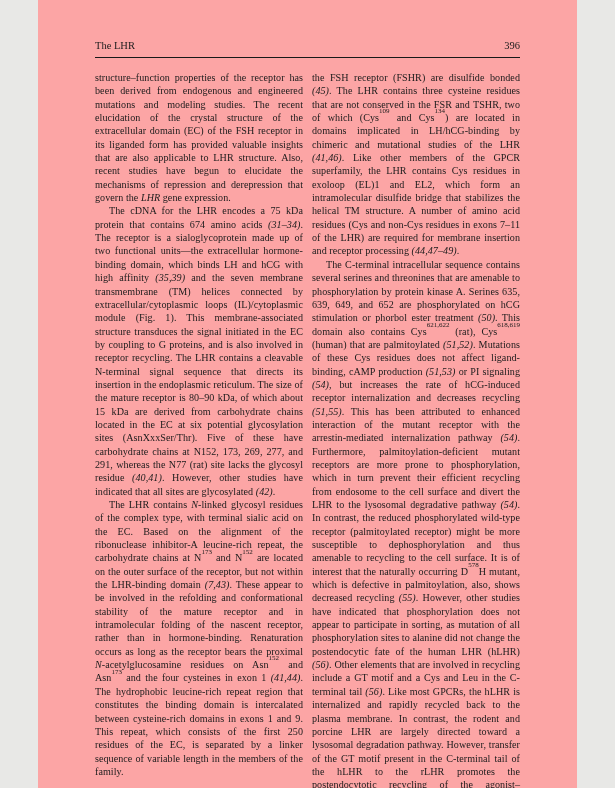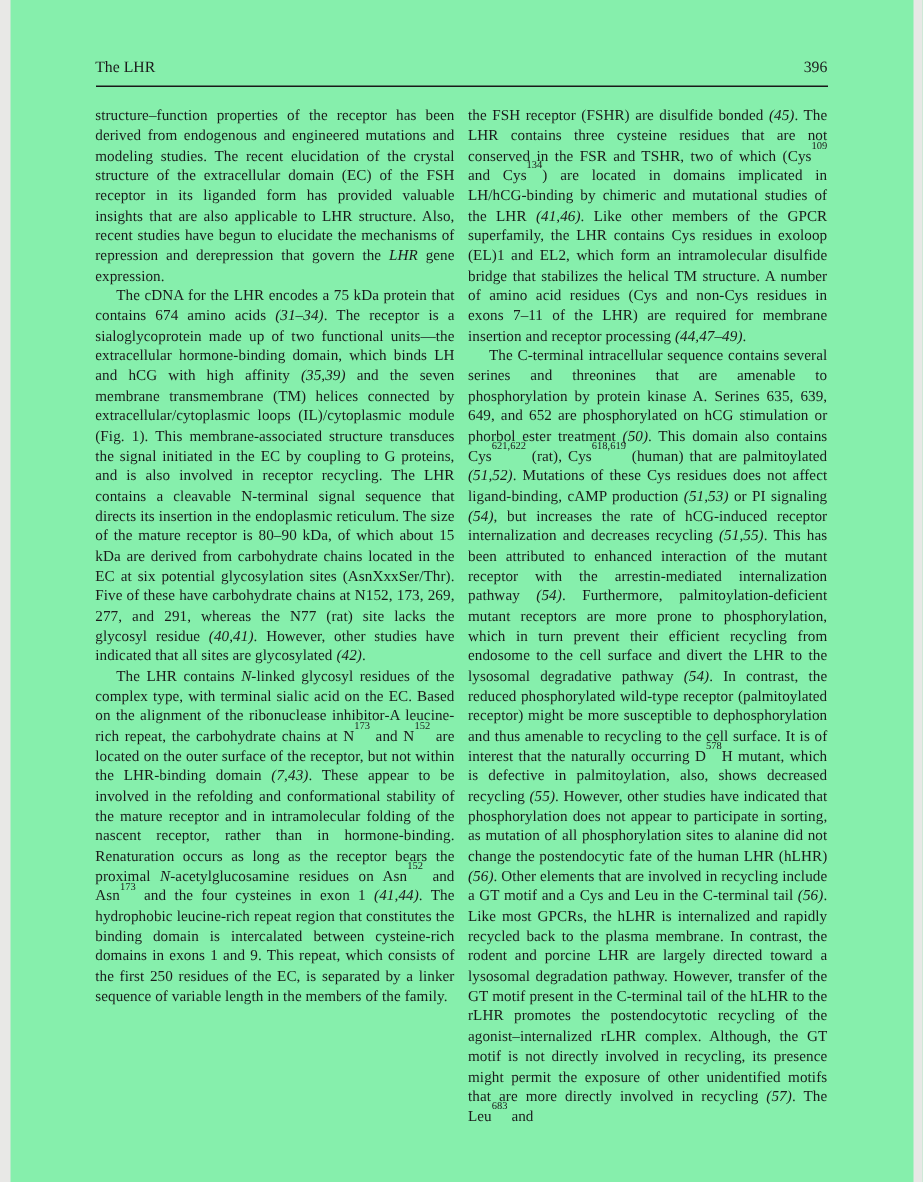--- a/index.html
+++ b/index.html
@@ -1,17 +1,17 @@
 <!DOCTYPE html>
 <html><head>
 <meta charset="utf-8">
 <style>
   html, body { margin:0; padding:0; background:#e8e8e6; }
   .page {
-    width:602px; height:788px; margin:0 auto; background:#86efac;
+    width:539px; height:788px; margin:0 auto; background:#fca5a5;
     box-sizing:border-box; padding:40px 57px 0 57px; overflow:hidden;
     font-family:"Liberation Serif", serif; color:#1b1b1b;
     -webkit-font-smoothing:antialiased;
   }
   .running-head {
     display:flex; justify-content:space-between; align-items:flex-end;
     font-size:10.5px; line-height:12px; padding-bottom:5px;
   }
   .rule { border-top:1.6px solid #181818; margin:0 0 13px 0; }
   .columns { display:flex; gap:9px; }

